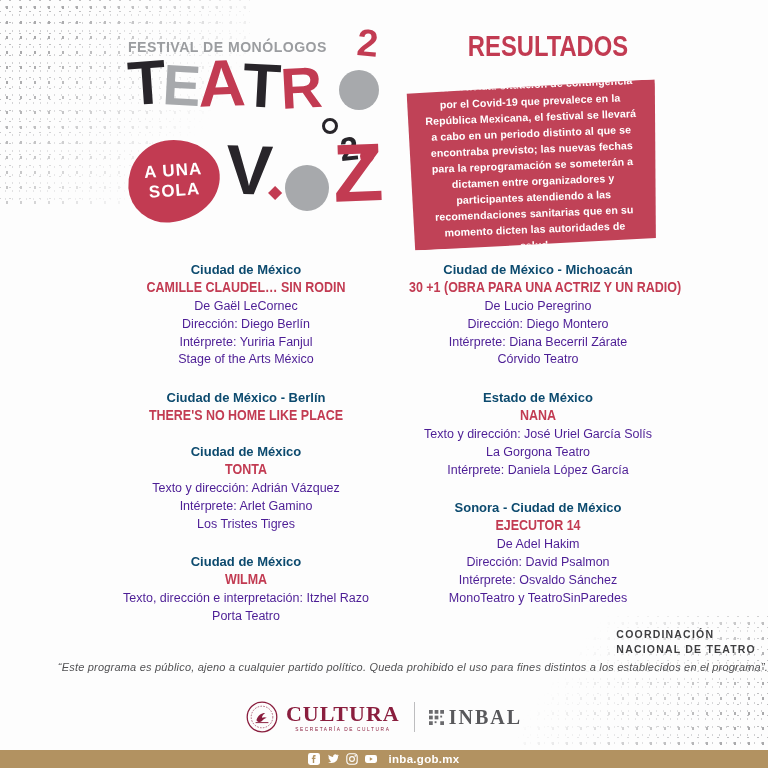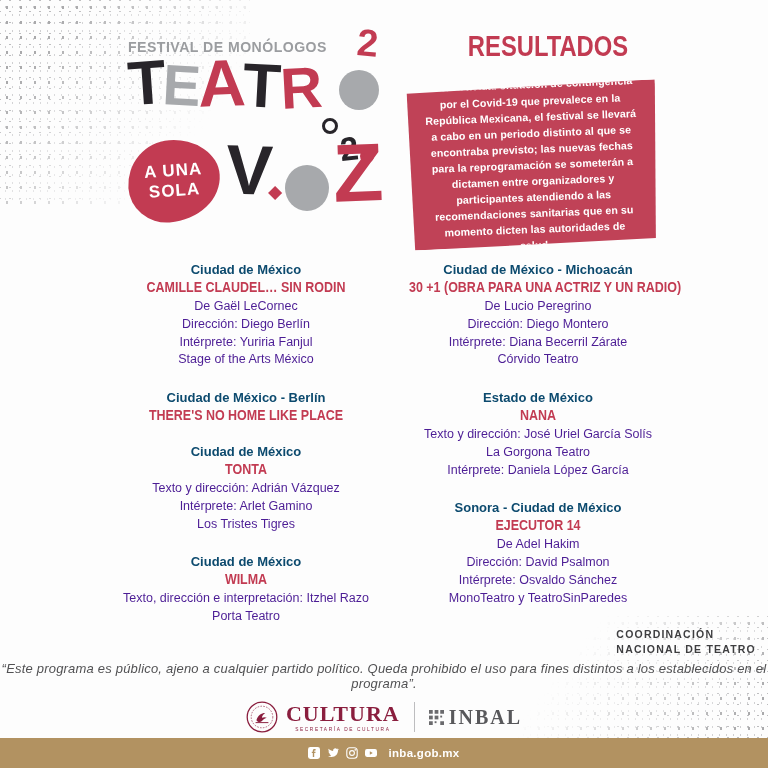--- a/index.html
+++ b/index.html
@@ -71,35 +71,35 @@
   .col-right{left:388px;}
   .entry{margin-bottom:21px;}
   .entry-city{font-size:13px;font-weight:bold;color:#0c4a6e;margin-bottom:2px;}
   .entry-title{font-size:14.5px;font-weight:bold;color:#c23b52;margin-bottom:3px;
     transform:scaleX(.86);transform-origin:center;letter-spacing:0;white-space:nowrap;}
   .entry-line{font-size:12.5px;color:#4c1d95;line-height:1.42;}
   
   .coordination{position:absolute;top:627px;left:0;right:12px;display:flex;justify-content:flex-end;margin-left:12px;}
   .coordination .inner{text-align:left;font-size:10.5px;font-weight:bold;
     letter-spacing:1.2px;color:#3e3e40;line-height:1.4;}
-  .disclaimer{position:absolute;top:661px;left:0;right:0;text-align:center;
-    font-style:italic;font-size:13px;color:#515153;letter-spacing:.2px;}
+  .disclaimer{position:absolute;top:661px;left:0;right:0;text-align:right;
+    font-style:italic;font-size:11px;color:#515153;letter-spacing:.2px;}
   .logos-row{position:absolute;top:695px;left:0;right:0;height:44px;
     display:flex;justify-content:center;align-items:center;gap:14px;}
   .cultura-wrap{display:flex;align-items:center;gap:8px;}
   .cultura-text{display:flex;flex-direction:column;align-items:center;}
   .cultura-name{font-family:"Liberation Serif",serif;font-weight:bold;font-size:22px;
     color:#8a1e3e;letter-spacing:1px;line-height:1;}
   .cultura-sub{font-size:4.8px;letter-spacing:1.6px;color:#8a1e3e;margin-top:2px;}
   .logo-divider{width:1px;height:30px;background:#bdbdbf;}
   .inbal-wrap{display:flex;align-items:center;gap:5px;}
   .inbal-name{font-family:"Liberation Serif",serif;font-weight:bold;font-size:20px;
     color:#58585b;letter-spacing:2px;line-height:1;}
   
-  .bottom-bar{position:absolute;left:0;right:0;bottom:0;height:30px;background:#b29261;
+  .bottom-bar{position:absolute;left:0;right:0;bottom:0;height:18px;background:#b29261;
     display:flex;align-items:center;justify-content:center;gap:7px;}
   .soc{display:inline-flex;width:12px;height:12px;cursor:pointer;}
   .bar-url{color:#fff;font-size:11.5px;font-weight:bold;margin-left:4px;letter-spacing:.3px;}
 </style>
 </head>
 <body>
 
 <div class="canvas">
 
   <div class="dots dots-tl"></div>

